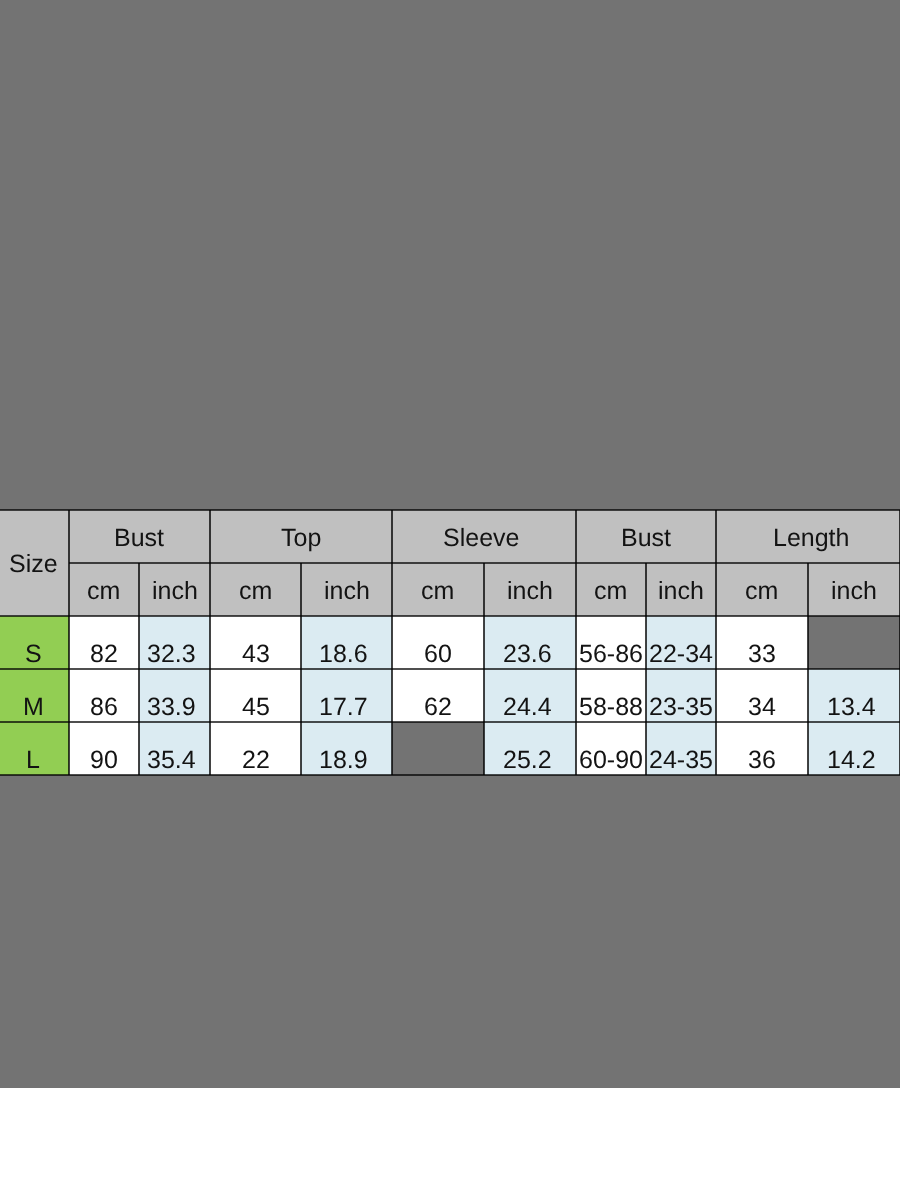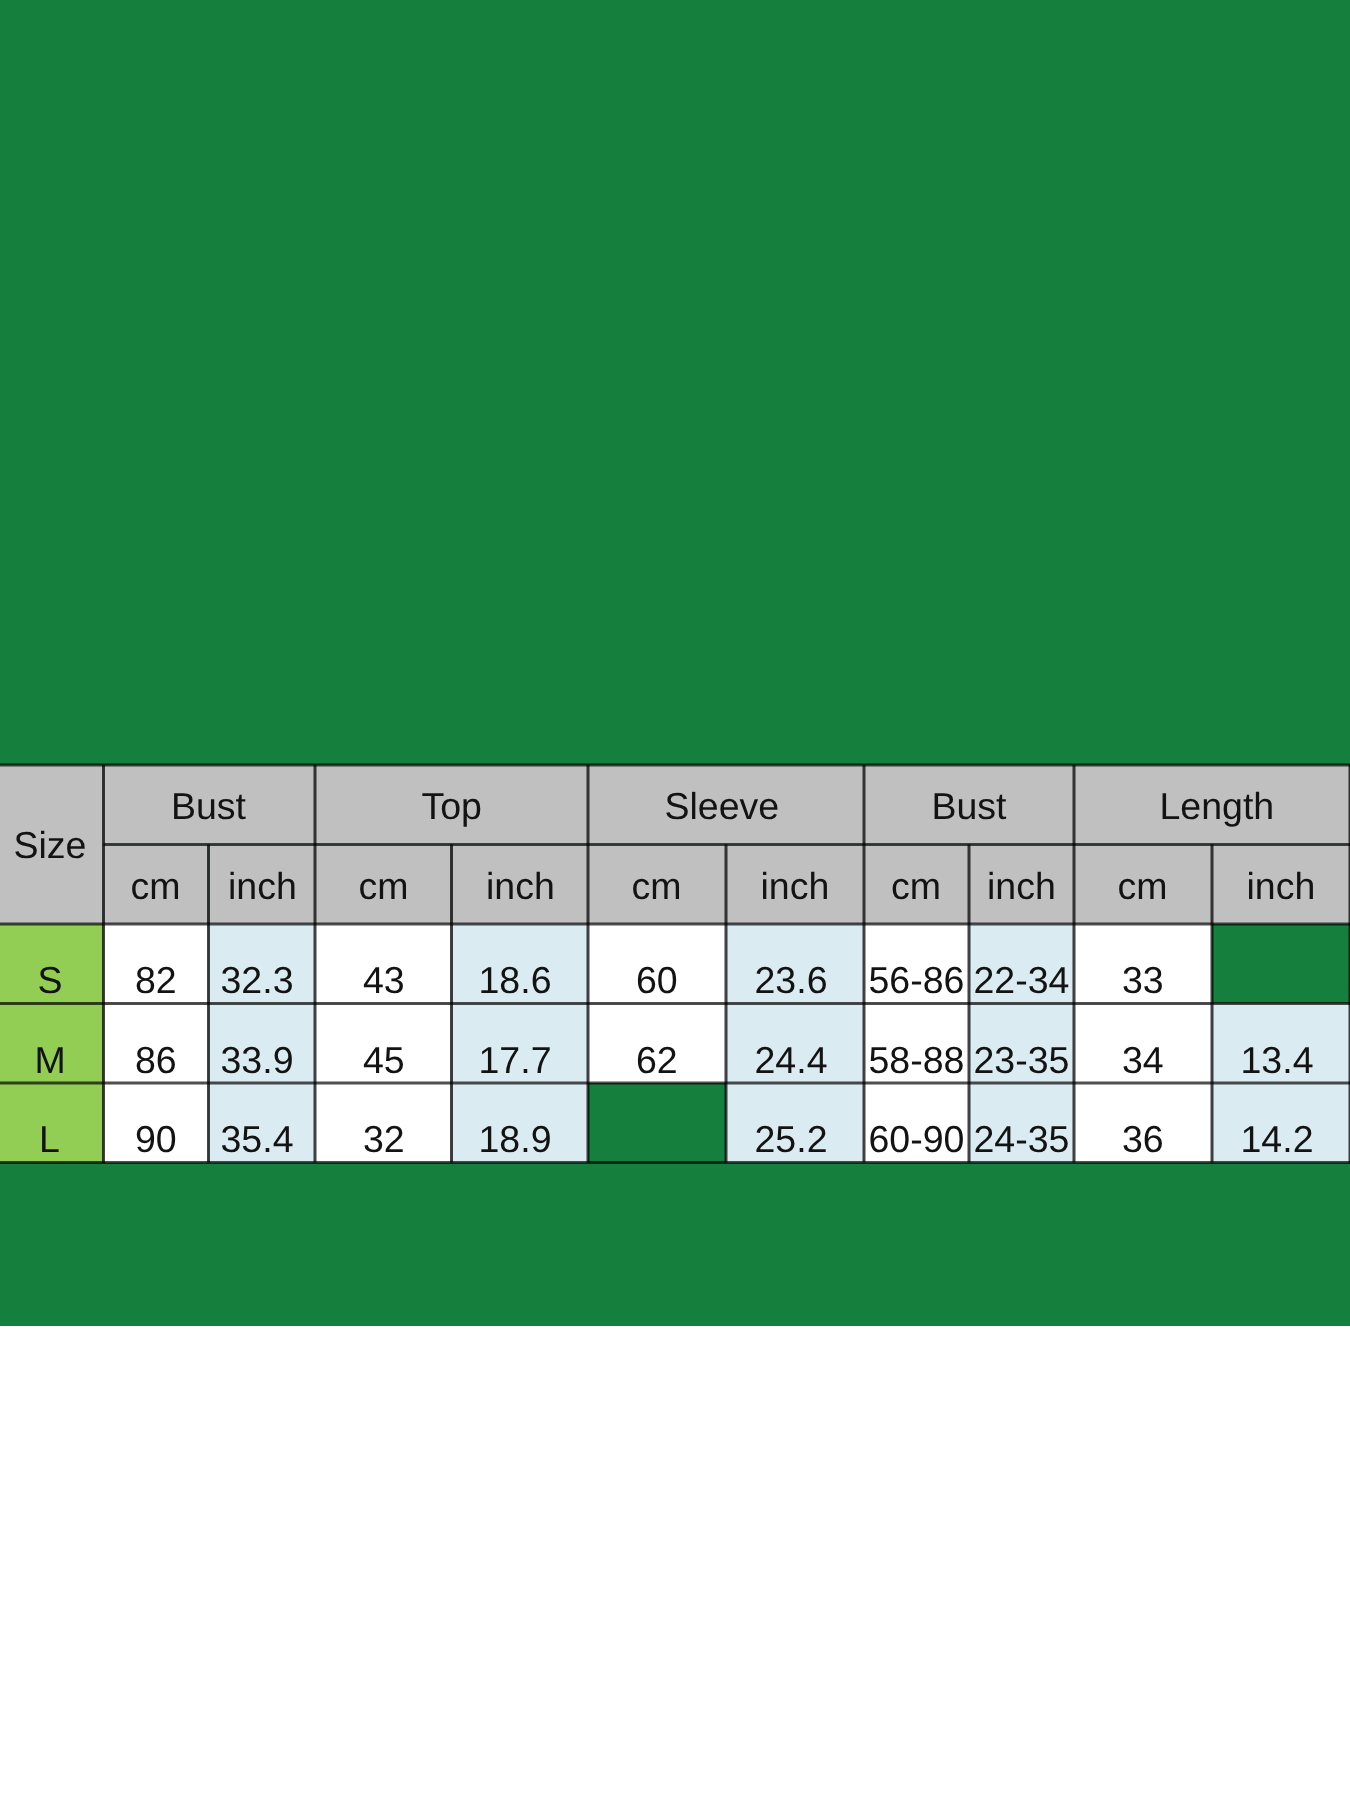--- a/index.html
+++ b/index.html
@@ -1,18 +1,18 @@
 <!DOCTYPE html>
 <html><head>
 <meta charset="utf-8">
 <style>
   html,body{margin:0;padding:0;background:#ffffff;}
   body{width:900px;height:1200px;font-family:"Liberation Sans",sans-serif;
         -webkit-font-smoothing:antialiased;text-rendering:geometricPrecision;}
-  .page{position:relative;width:900px;height:884px;background:#15803d;overflow:hidden;}
+  .page{position:relative;width:900px;height:1088px;background:#737373;overflow:hidden;}
   .chart{position:absolute;left:0;top:0;width:900px;height:1200px;}
   .cell{position:absolute;box-sizing:border-box;display:flex;align-items:center;justify-content:center;
         font-size:25px;line-height:1;color:#131313;white-space:nowrap;overflow:hidden;}
   .cell.hdr{background:#c0c0c0;}
   .cell.sizehdr{background:#c0c0c0;}
   .cell.sizecell{background:#92ce53;}
   .cell.u-cm{background:#ffffff;}
   .cell.u-inch{background:#dbebf2;}
   .cell .txt{position:relative;display:block;will-change:transform;transform:translateZ(0);}
   .rule{position:absolute;background:#434343;mix-blend-mode:multiply;}
@@ -137,21 +137,21 @@
       <div class="cell sizecell" style="left:-3px;top:722px;width:72px;height:53px">
         <span class="txt" style="top:12px;left:0px">L</span>
       </div>
       <div class="cell u-cm" style="left:69px;top:722px;width:70px;height:53px">
         <span class="txt" style="top:12px;left:0px">90</span>
       </div>
       <div class="cell u-inch" style="left:139px;top:722px;width:71px;height:53px">
         <span class="txt" style="top:12px;left:-3px">35.4</span>
       </div>
       <div class="cell u-cm" style="left:210px;top:722px;width:91px;height:53px">
-        <span class="txt" style="top:12px;left:0px">32</span>
+        <span class="txt" style="top:12px;left:0px">22</span>
       </div>
       <div class="cell u-inch" style="left:301px;top:722px;width:91px;height:53px">
         <span class="txt" style="top:12px;left:-3px">18.9</span>
       </div>
       <div class="cell u-inch" style="left:484px;top:722px;width:92px;height:53px">
         <span class="txt" style="top:12px;left:-3px">25.2</span>
       </div>
       <div class="cell u-cm" style="left:576px;top:722px;width:70px;height:53px">
         <span class="txt" style="top:12px;left:0px">60-90</span>
       </div>

